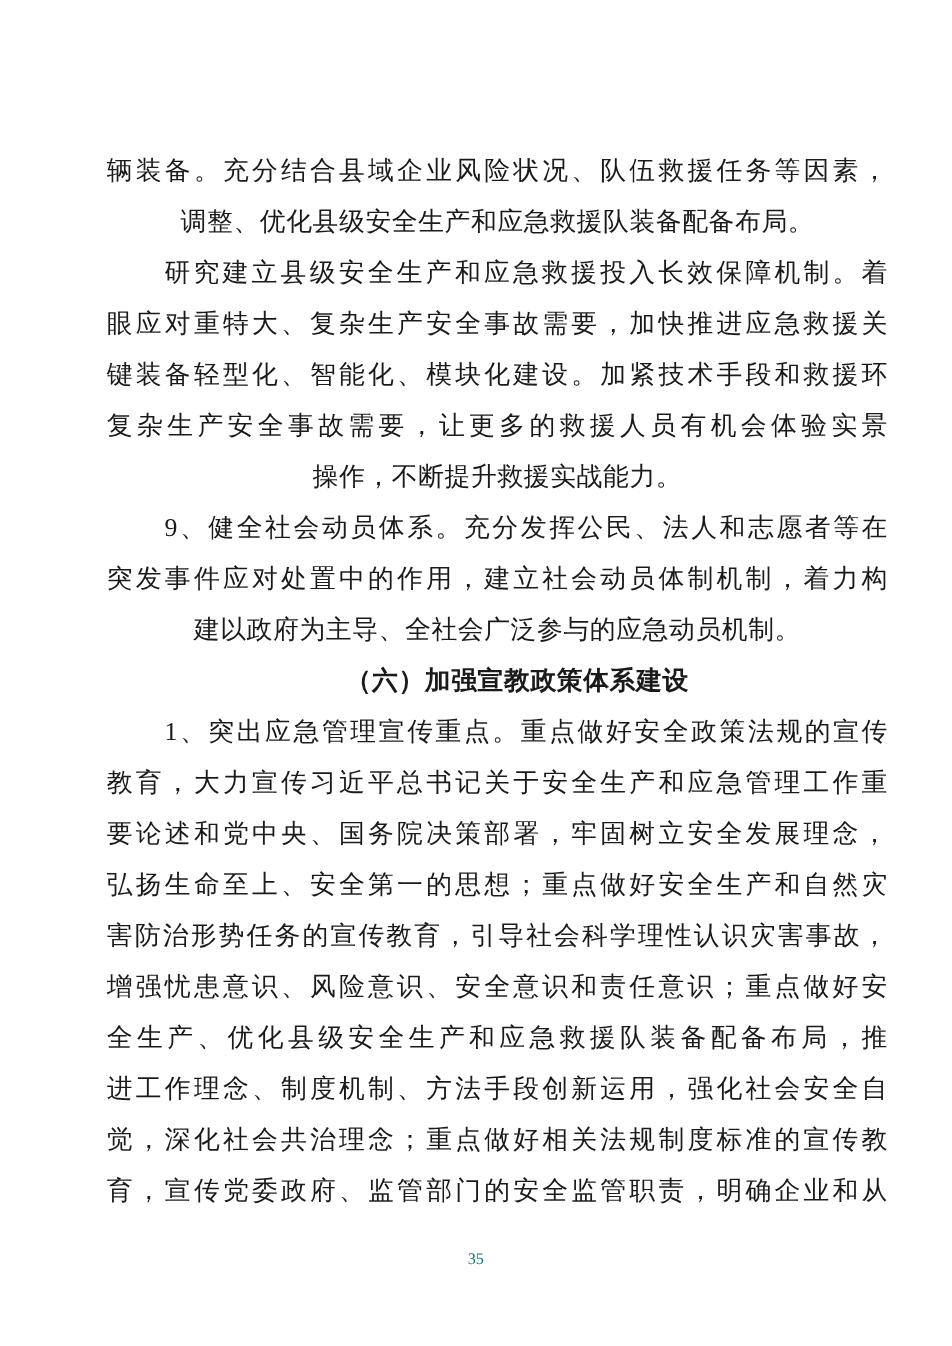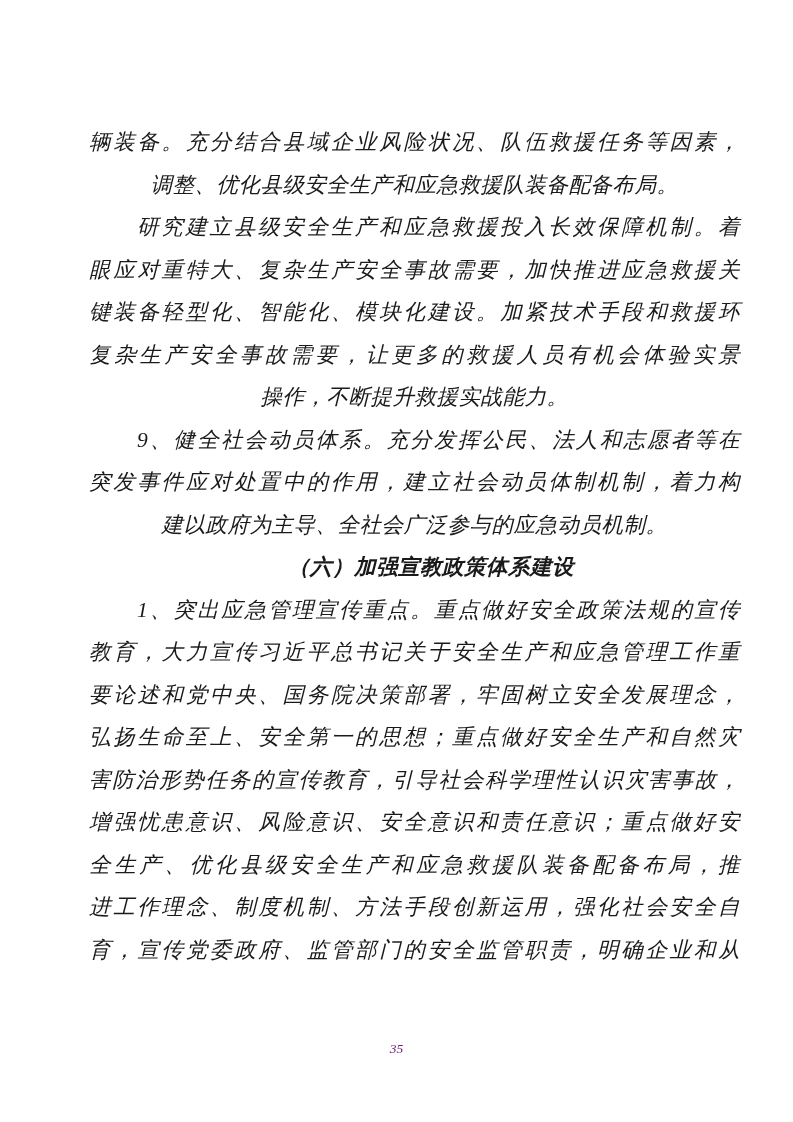--- a/index.html
+++ b/index.html
@@ -8,21 +8,20 @@
     background: #ffffff;
   }
   .page {
     position: relative;
     width: 793px;
     height: 1122px;
     background: #ffffff;
     overflow: hidden;
     font-family: "Liberation Serif", "DejaVu Serif", serif;
     color: #1a1a1a;
-    font-style: italic;
   }
   .text-body {
     position: absolute;
     left: 89px;
     top: 121px;
     width: 651px;
   }
   .line {
     font-size: 21.5px;
     line-height: 42.5px;
@@ -47,21 +46,21 @@
   }
   .page-number {
     position: absolute;
     top: 1041px;
     left: 0;
     width: 100%;
     text-align: center;
     font-size: 13.5px;
     line-height: 16px;
     font-family: "Liberation Serif", "DejaVu Serif", serif;
-    color: #701a75;
+    color: #0f766e;
   }
 </style>
 </head>
 <body>
 
 <div class="page">
   <div class="text-body">
       <div class="line fill">辆装备。充分结合县域企业风险状况、队伍救援任务等因素，</div>
       <div class="line end">调整、优化县级安全生产和应急救援队装备配备布局。</div>
       <div class="line fill indent">研究建立县级安全生产和应急救援投入长效保障机制。着</div>
@@ -74,16 +73,17 @@
       <div class="line end">建以政府为主导、全社会广泛参与的应急动员机制。</div>
       <div class="line heading">（六）加强宣教政策体系建设</div>
       <div class="line fill indent">1、突出应急管理宣传重点。重点做好安全政策法规的宣传</div>
       <div class="line fill">教育，大力宣传习近平总书记关于安全生产和应急管理工作重</div>
       <div class="line fill">要论述和党中央、国务院决策部署，牢固树立安全发展理念，</div>
       <div class="line fill">弘扬生命至上、安全第一的思想；重点做好安全生产和自然灾</div>
       <div class="line fill">害防治形势任务的宣传教育，引导社会科学理性认识灾害事故，</div>
       <div class="line fill">增强忧患意识、风险意识、安全意识和责任意识；重点做好安</div>
       <div class="line fill">全生产、优化县级安全生产和应急救援队装备配备布局，推</div>
       <div class="line fill">进工作理念、制度机制、方法手段创新运用，强化社会安全自</div>
+      <div class="line fill">觉，深化社会共治理念；重点做好相关法规制度标准的宣传教</div>
       <div class="line fill">育，宣传党委政府、监管部门的安全监管职责，明确企业和从</div>
     </div>
   <div class="page-number">35</div>
 </div>
 
 </body></html>

